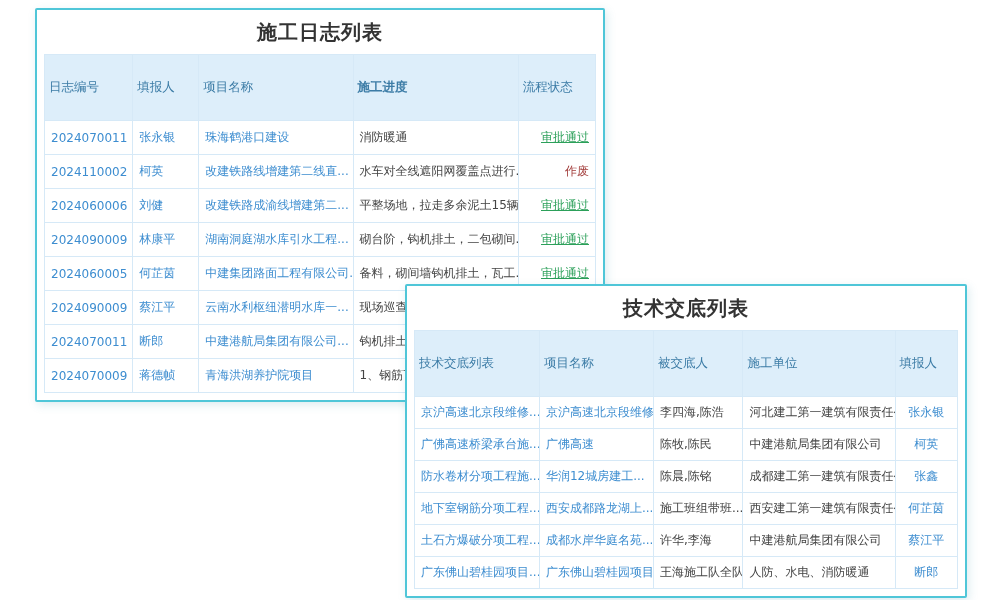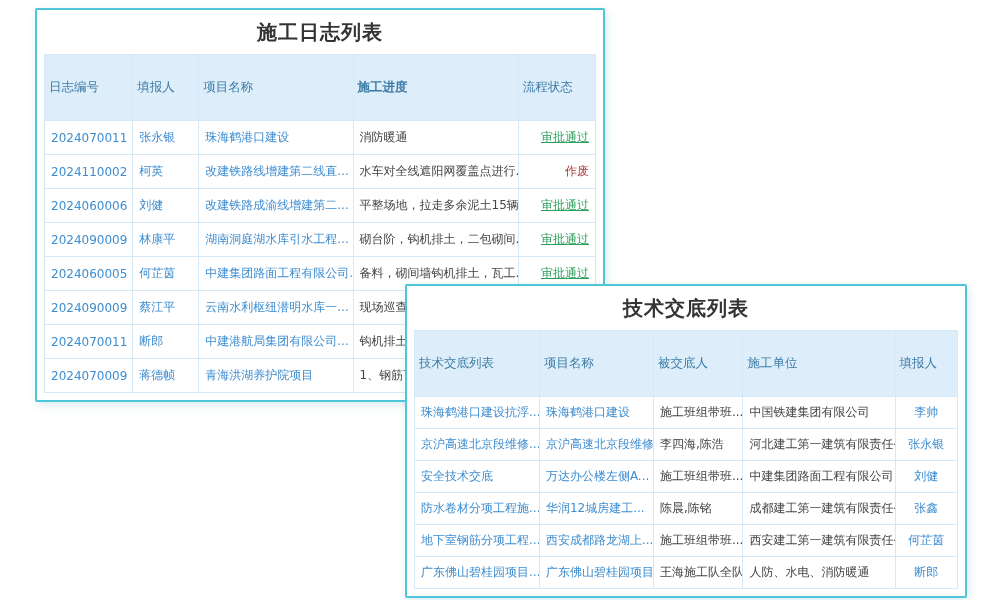--- a/index.html
+++ b/index.html
@@ -161,55 +161,55 @@
       <tr>
           <th>技术交底列表</th>
           <th>项目名称</th>
           <th>被交底人</th>
           <th>施工单位</th>
           <th>填报人</th>
         </tr>
     </thead>
     <tbody>
         <tr>
-          <td>珠海鹤港口建设抗浮...</td>
-          <td>珠海鹤港口建设</td>
-          <td>施工班组带班...</td>
-          <td>中国铁建集团有限公司</td>
-          <td>李帅</td>
-        </tr>
-        <tr>
           <td>京沪高速北京段维修...</td>
           <td>京沪高速北京段维修</td>
           <td>李四海,陈浩</td>
           <td>河北建工第一建筑有限责任公司</td>
           <td>张永银</td>
         </tr>
         <tr>
-          <td>安全技术交底</td>
-          <td>万达办公楼左侧A...</td>
-          <td>施工班组带班...</td>
-          <td>中建集团路面工程有限公司</td>
-          <td>刘健</td>
+          <td>广佛高速桥梁承台施...</td>
+          <td>广佛高速</td>
+          <td>陈牧,陈民</td>
+          <td>中建港航局集团有限公司</td>
+          <td>柯英</td>
         </tr>
         <tr>
           <td>防水卷材分项工程施...</td>
           <td>华润12城房建工...</td>
           <td>陈晨,陈铭</td>
           <td>成都建工第一建筑有限责任公司</td>
           <td>张鑫</td>
         </tr>
         <tr>
           <td>地下室钢筋分项工程...</td>
           <td>西安成都路龙湖上...</td>
           <td>施工班组带班...</td>
           <td>西安建工第一建筑有限责任公司</td>
           <td>何芷茵</td>
         </tr>
         <tr>
+          <td>土石方爆破分项工程...</td>
+          <td>成都水岸华庭名苑...</td>
+          <td>许华,李海</td>
+          <td>中建港航局集团有限公司</td>
+          <td>蔡江平</td>
+        </tr>
+        <tr>
           <td>广东佛山碧桂园项目...</td>
           <td>广东佛山碧桂园项目</td>
           <td>王海施工队全队</td>
           <td>人防、水电、消防暖通</td>
           <td>断郎</td>
         </tr>
       </tbody>
   </table>
 </div>
 

